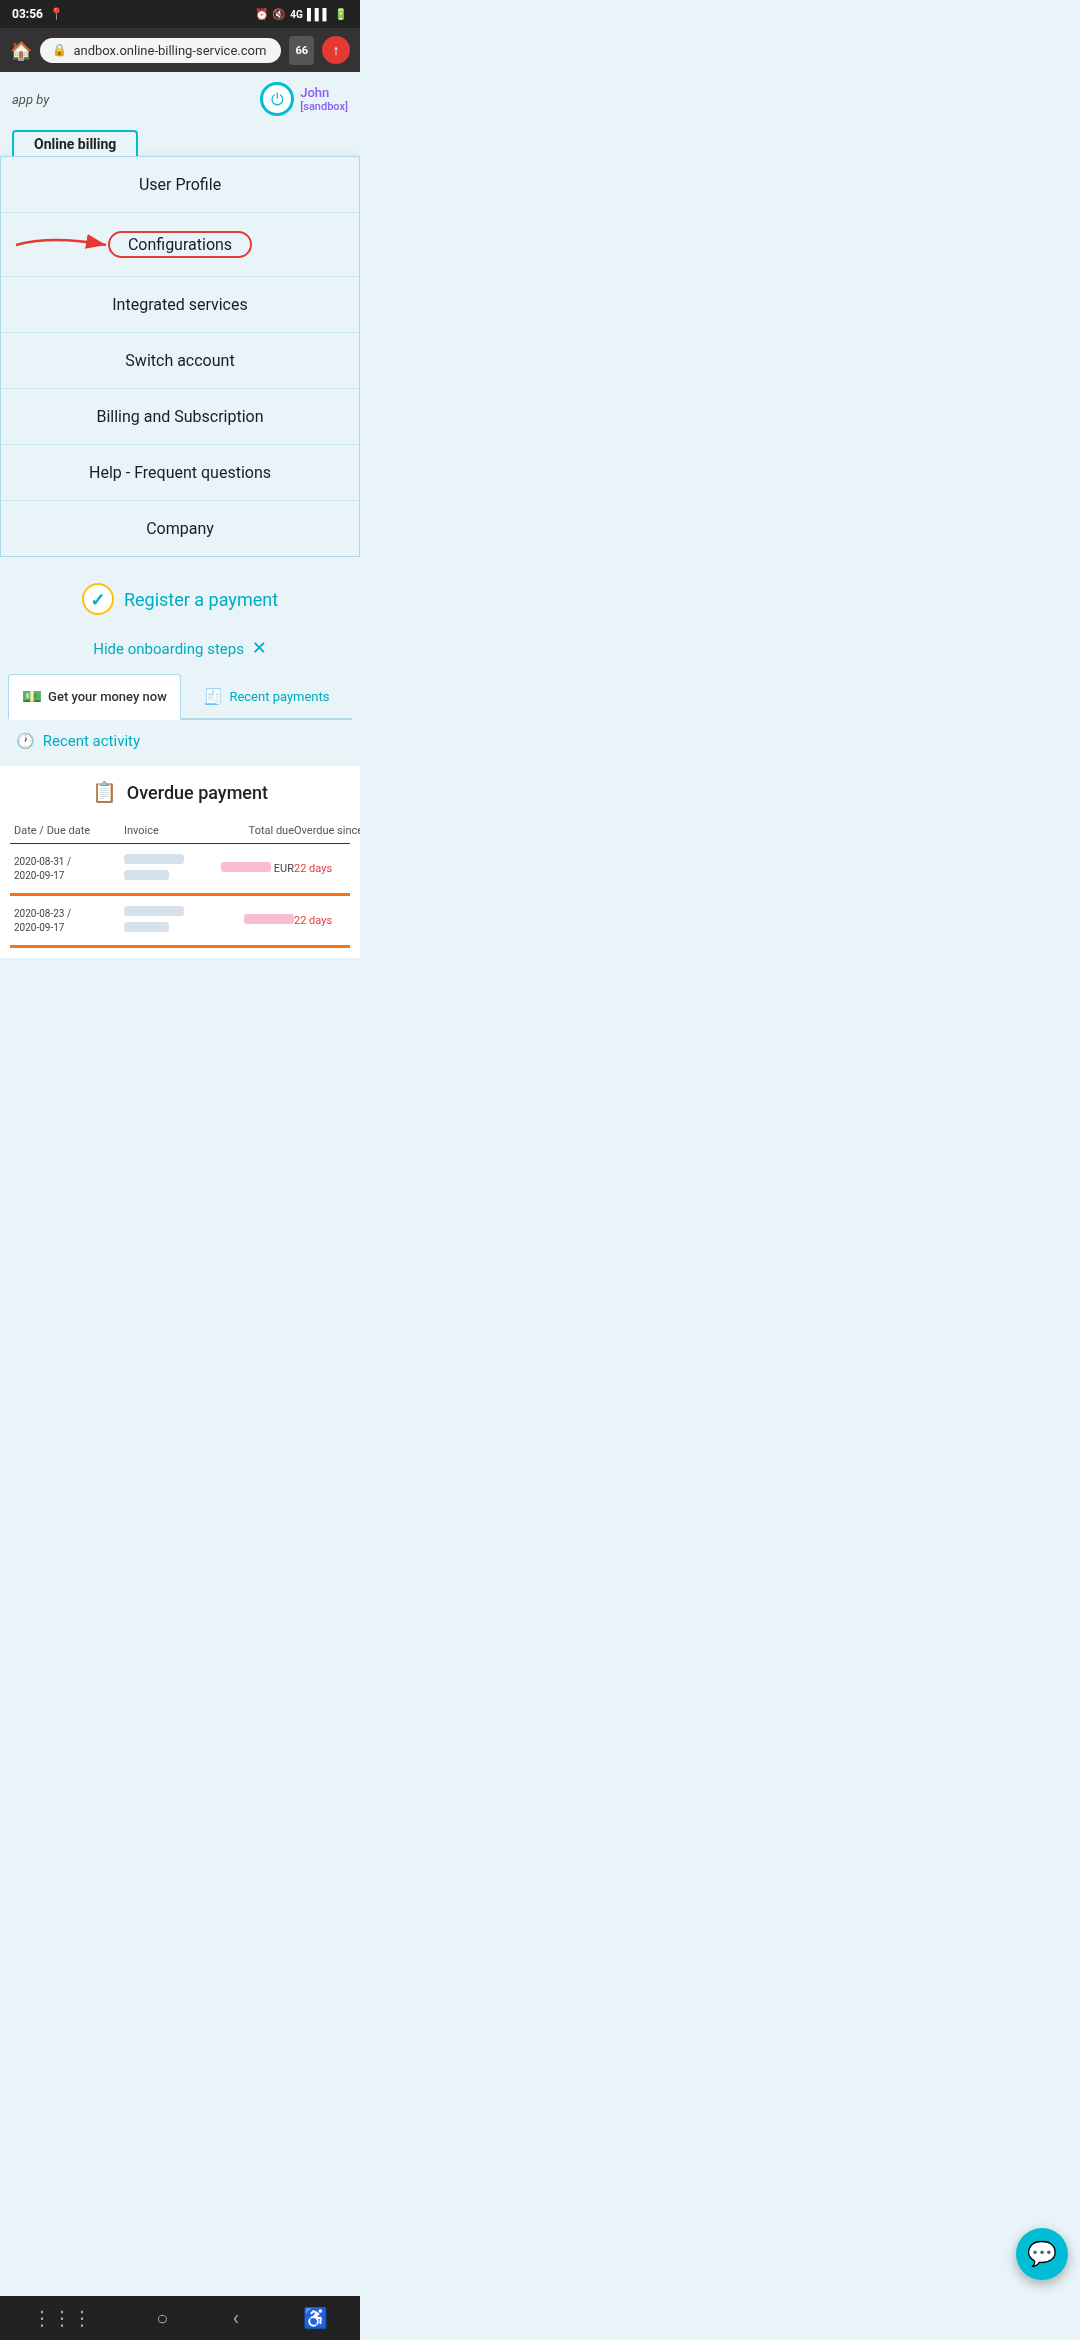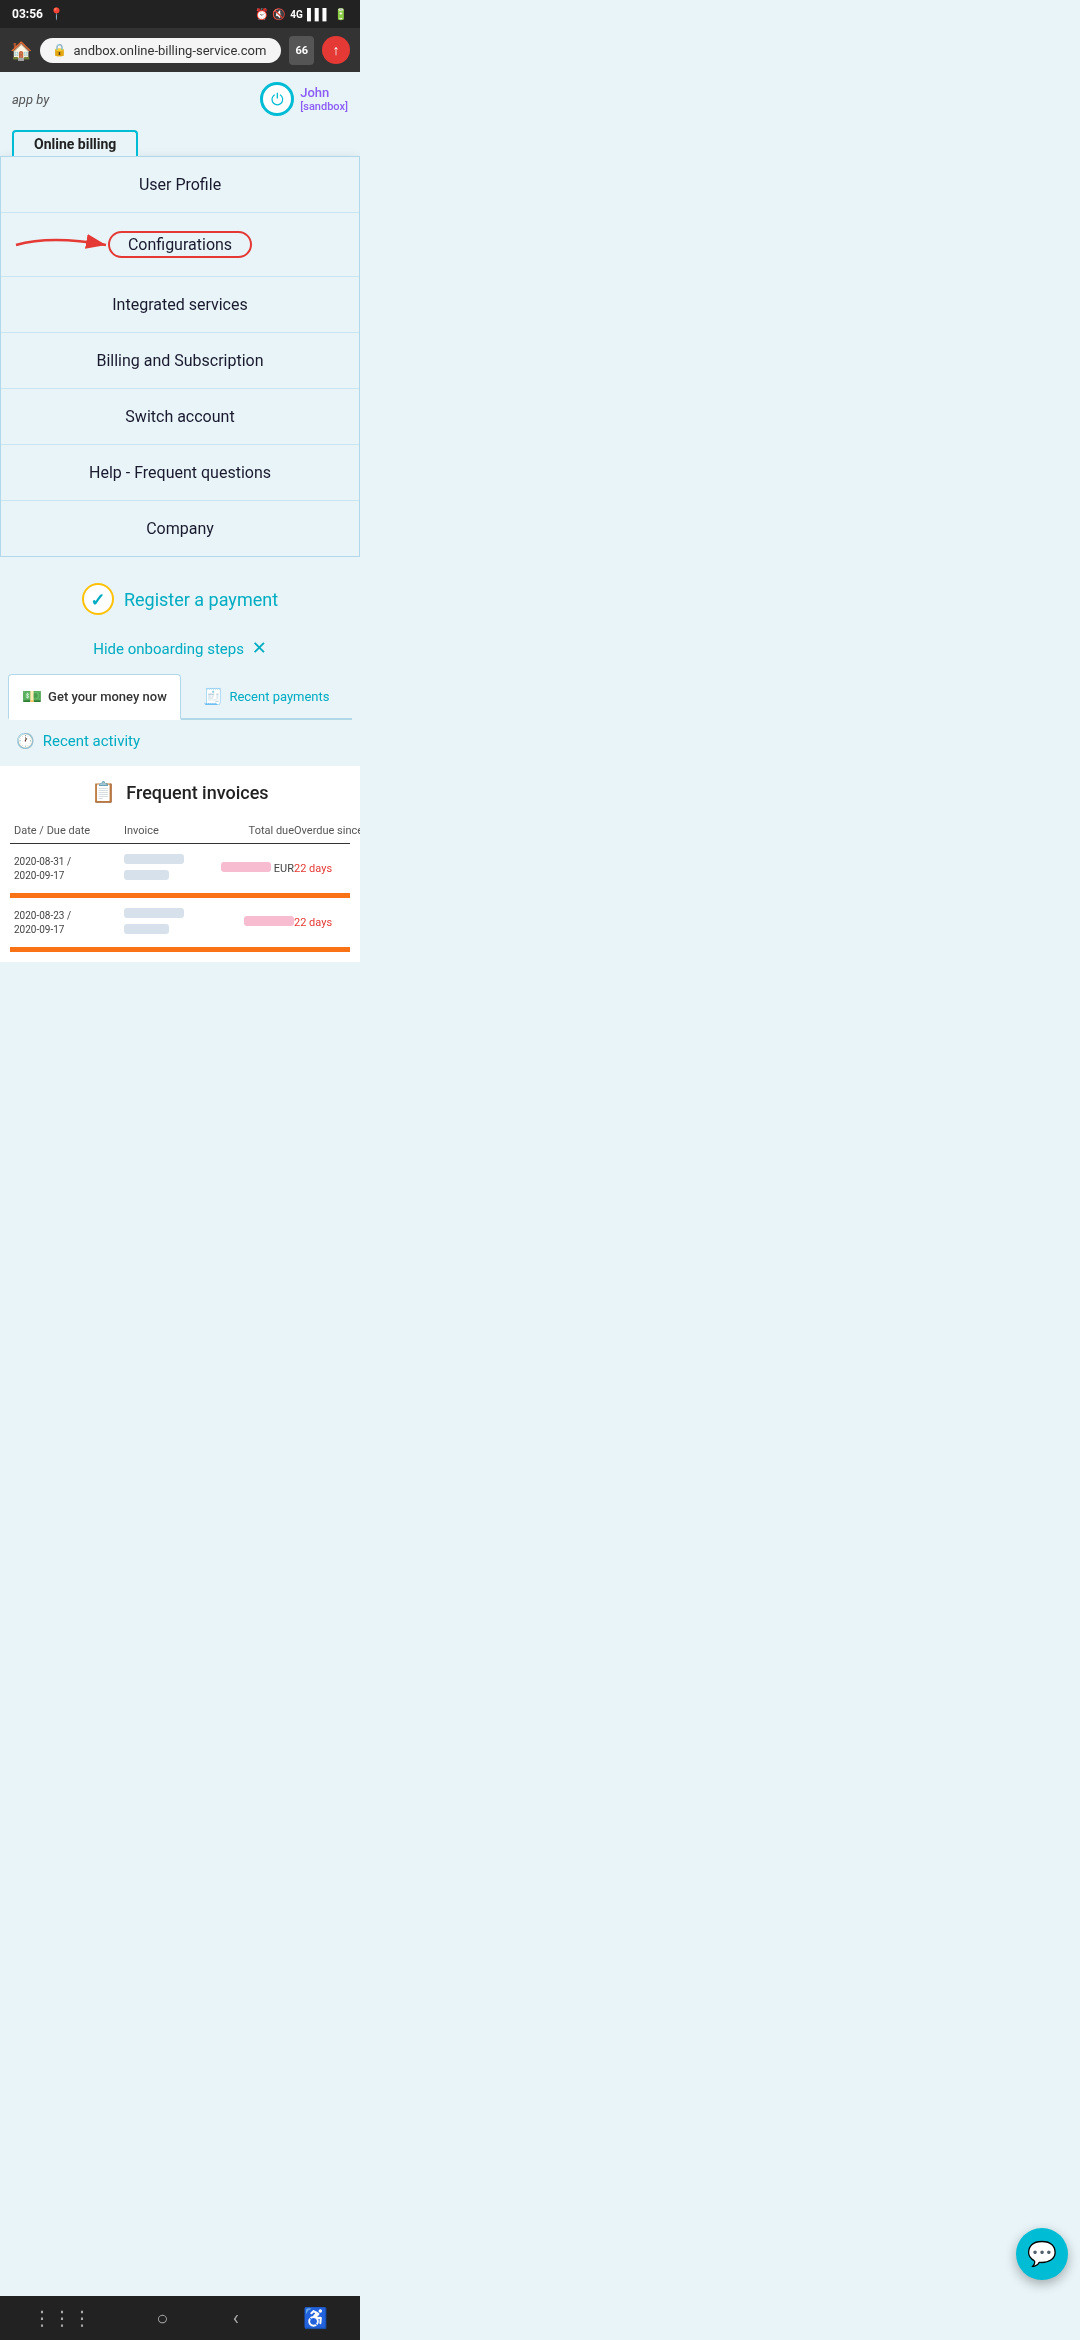--- a/index.html
+++ b/index.html
@@ -255,21 +255,21 @@
       font-size: 11px;
       color: #555;
       border-bottom: 1px solid #333;
     }
     .table-data-row {
       display: grid;
       grid-template-columns: 110px 80px 90px 80px;
       padding: 10px 4px;
       font-size: 11px;
       color: #444;
-      border-bottom: 5px solid #f97316;
+      border-bottom: 3px solid #f97316;
       align-items: center;
     }
     .blurred-text {
       display: inline-block;
       background: #b0c4d8;
       border-radius: 3px;
       height: 10px;
       width: 60px;
       opacity: 0.5;
     }
@@ -385,25 +385,25 @@
       <path d="M 5 15 Q 40 5 95 15" stroke="#e53935" stroke-width="2.5" fill="none" marker-end="url(#arrowhead)"></path>
     </svg>
     <span class="config-oval">Configurations</span>
   </div>
 
   <div class="menu-item">
     <span>Integrated services</span>
   </div>
 
   <div class="menu-item">
+    <span>Switch account</span>
+  </div>
+
+  <div class="menu-item">
     <span>Billing and Subscription</span>
-  </div>
-
-  <div class="menu-item">
-    <span>Switch account</span>
   </div>
 
   <div class="menu-item">
     <span>Help - Frequent questions</span>
   </div>
 
   <div class="menu-item" style="border-bottom:none;">
     <span>Company</span>
   </div>
 </div>
@@ -434,21 +434,21 @@
   </div>
 
   <div class="recent-activity">
     <span>🕐</span>
     <span>Recent activity</span>
   </div>
 
   <div class="overdue-section">
     <div class="overdue-header">
       <span class="overdue-icon">📋</span>
-      <span>Frequent invoices</span>
+      <span>Overdue payment</span>
     </div>
 
     <div class="table-header-row">
       <span>Date / Due date</span>
       <span>Invoice</span>
       <span style="text-align:right;">Total due</span>
       <span>Overdue since</span>
     </div>
 
     <div class="table-data-row">

